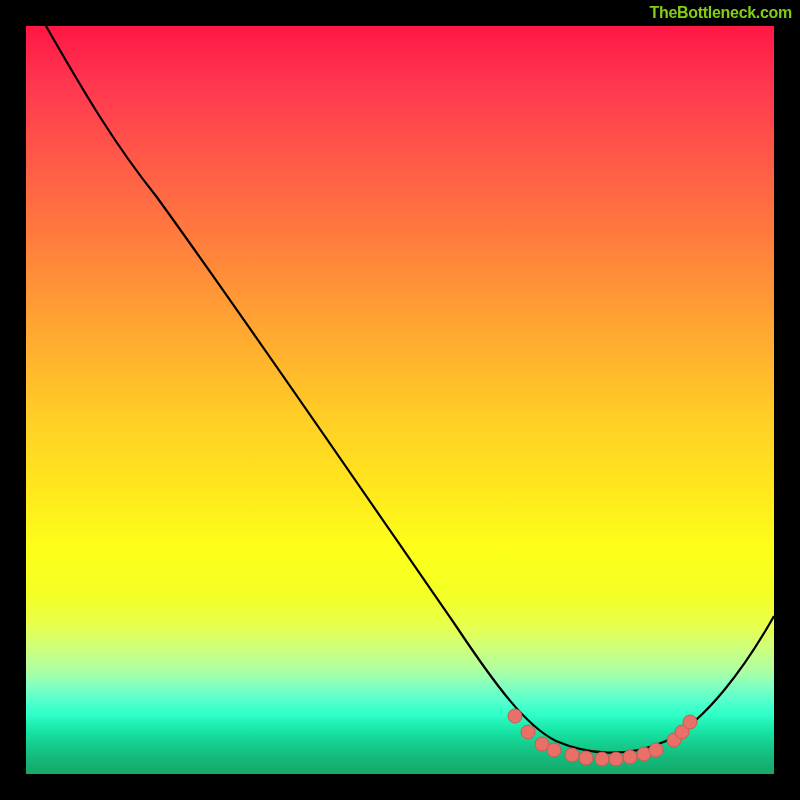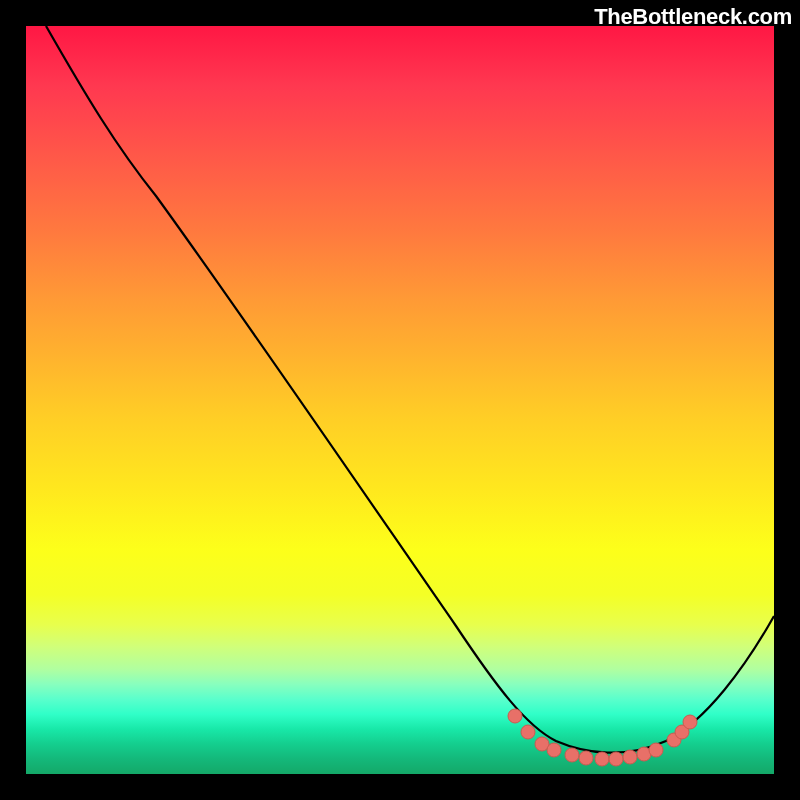--- a/index.html
+++ b/index.html
@@ -32,23 +32,23 @@
       #14ce8e 96%,
       #14b87a 98%,
       #14a868 100%
     );
   }
   .watermark {
     position: absolute;
     top: 4px;
     right: 8px;
     font-family: Arial, Helvetica, sans-serif;
-    font-size: 22px;
+    font-size: 16px;
     font-weight: bold;
-    color: #ffffff;
+    color: #84cc16;
     letter-spacing: -0.3px;
   }
   svg.overlay {
     position: absolute;
     left: 0; top: 0;
     width: 748px; height: 748px;
     pointer-events: none;
   }
   path.curve {
     fill: none;

